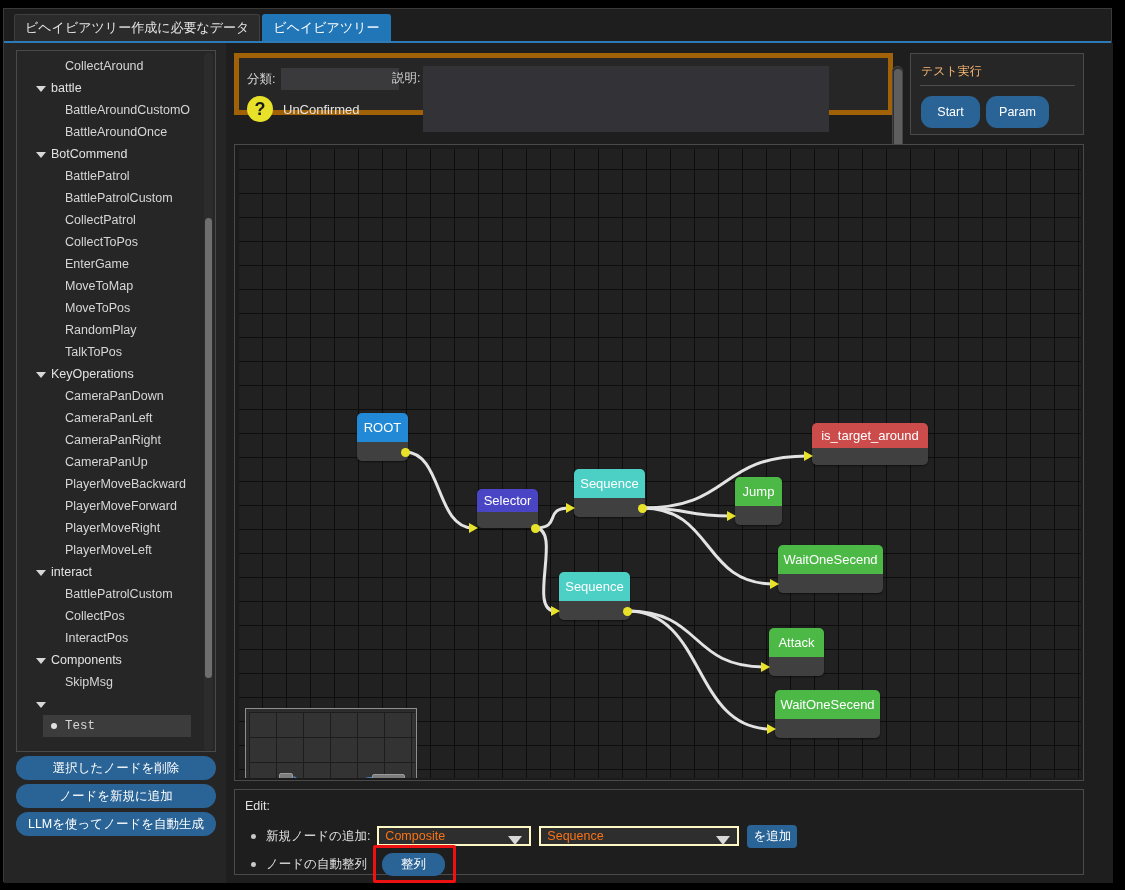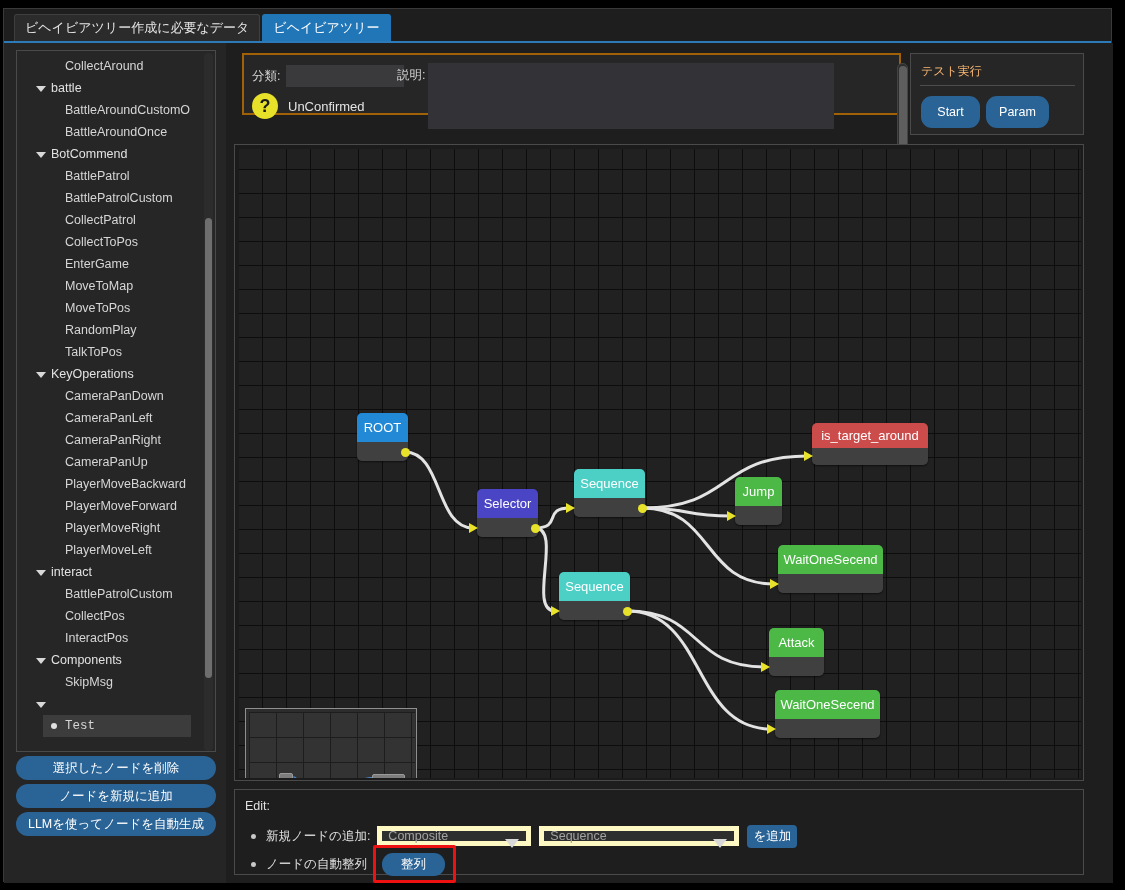--- a/index.html
+++ b/index.html
@@ -140,22 +140,21 @@
     position: absolute; left: 222px; top: 34px;
     width: 887px; height: 840px;
     background: #1e1e1e;
   }
 
   
   #info-panel {
     position: absolute; left: 8px; top: 10px;
     width: 659px; height: 62px;
     background: #262626;
-    border: 2px solid #a16207;
-    margin-left: 8px;
+    border: 5px solid #a16207;
   }
   #info-row { position: absolute; left: 8px; top: 10px; display: flex; align-items: center; }
   .info-label { font-size: 12.5px; color: #d8d8d8; margin-right: 6px; }
   #category-input {
     width: 118px; height: 22px;
     background: #3a3a3c;
     border: none;
     outline: none;
     color: #e8e8e8;
     font-size: 12.5px;
@@ -320,24 +319,24 @@
   #edit-row-1 { left: 16px; top: 34px; }
   #edit-row-2 { left: 16px; top: 62px; }
   .row-bullet {
     width: 5px; height: 5px; border-radius: 50%;
     background: #c8c8c8; margin-right: 10px; flex: 0 0 auto;
   }
   .row-label { font-size: 12.5px; color: #e0e0e0; margin-right: 7px; white-space: nowrap; }
   .dropdown {
     height: 20px;
     background: #2e2e2e;
-    border: 5px solid #fef9c3;
+    border: 2px solid #fef9c3;
     display: flex; align-items: center;
     padding: 0 6px;
-    color: #a3a3a3;
+    color: #f97316;
     font-size: 12.5px;
     position: relative;
     cursor: pointer;
   }
   #dd-category { width: 154px; margin-right: 8px; }
   #dd-type { width: 200px; margin-right: 8px; }
   .dd-caret {
     position: absolute; right: 7px; top: 8px;
     width: 0; height: 0;
     border-left: 7px solid transparent;
@@ -529,21 +528,21 @@
             <path d="M 403 359 C 451.95 359, 443.05 367, 492 367" stroke="#e3e3e3" stroke-width="3" fill="none"></path>
             <path d="M 403 359 C 475.6 359, 462.4 435, 535 435" stroke="#e3e3e3" stroke-width="3" fill="none"></path>
             <path d="M 388 462 C 463.9 462, 450.1 518, 526 518" stroke="#e3e3e3" stroke-width="3" fill="none"></path>
             <path d="M 388 462 C 467.2 462, 452.8 580, 532 580" stroke="#e3e3e3" stroke-width="3" fill="none"></path>
           </svg>
         <div id="nodes-layer">
             <div class="gnode" style="left: 118px; top: 264px; width: 51px; height: 48px;">
               <div class="head" style="background: rgb(33, 137, 214);">ROOT</div>
               <div class="foot"></div>
             </div>
-            <div class="gnode" style="left: 238px; top: 340px; width: 61px; height: 48px;">
+            <div class="gnode" style="left: 238px; top: 340px; width: 61px; height: 39px;">
               <div class="head" style="background: rgb(74, 69, 196);">Selector</div>
               <div class="foot"></div>
             </div>
             <div class="gnode" style="left: 335px; top: 320px; width: 71px; height: 48px;">
               <div class="head" style="background: rgb(76, 207, 197);">Sequence</div>
               <div class="foot"></div>
             </div>
             <div class="gnode" style="left: 320px; top: 423px; width: 71px; height: 48px;">
               <div class="head" style="background: rgb(76, 207, 197);">Sequence</div>
               <div class="foot"></div>

